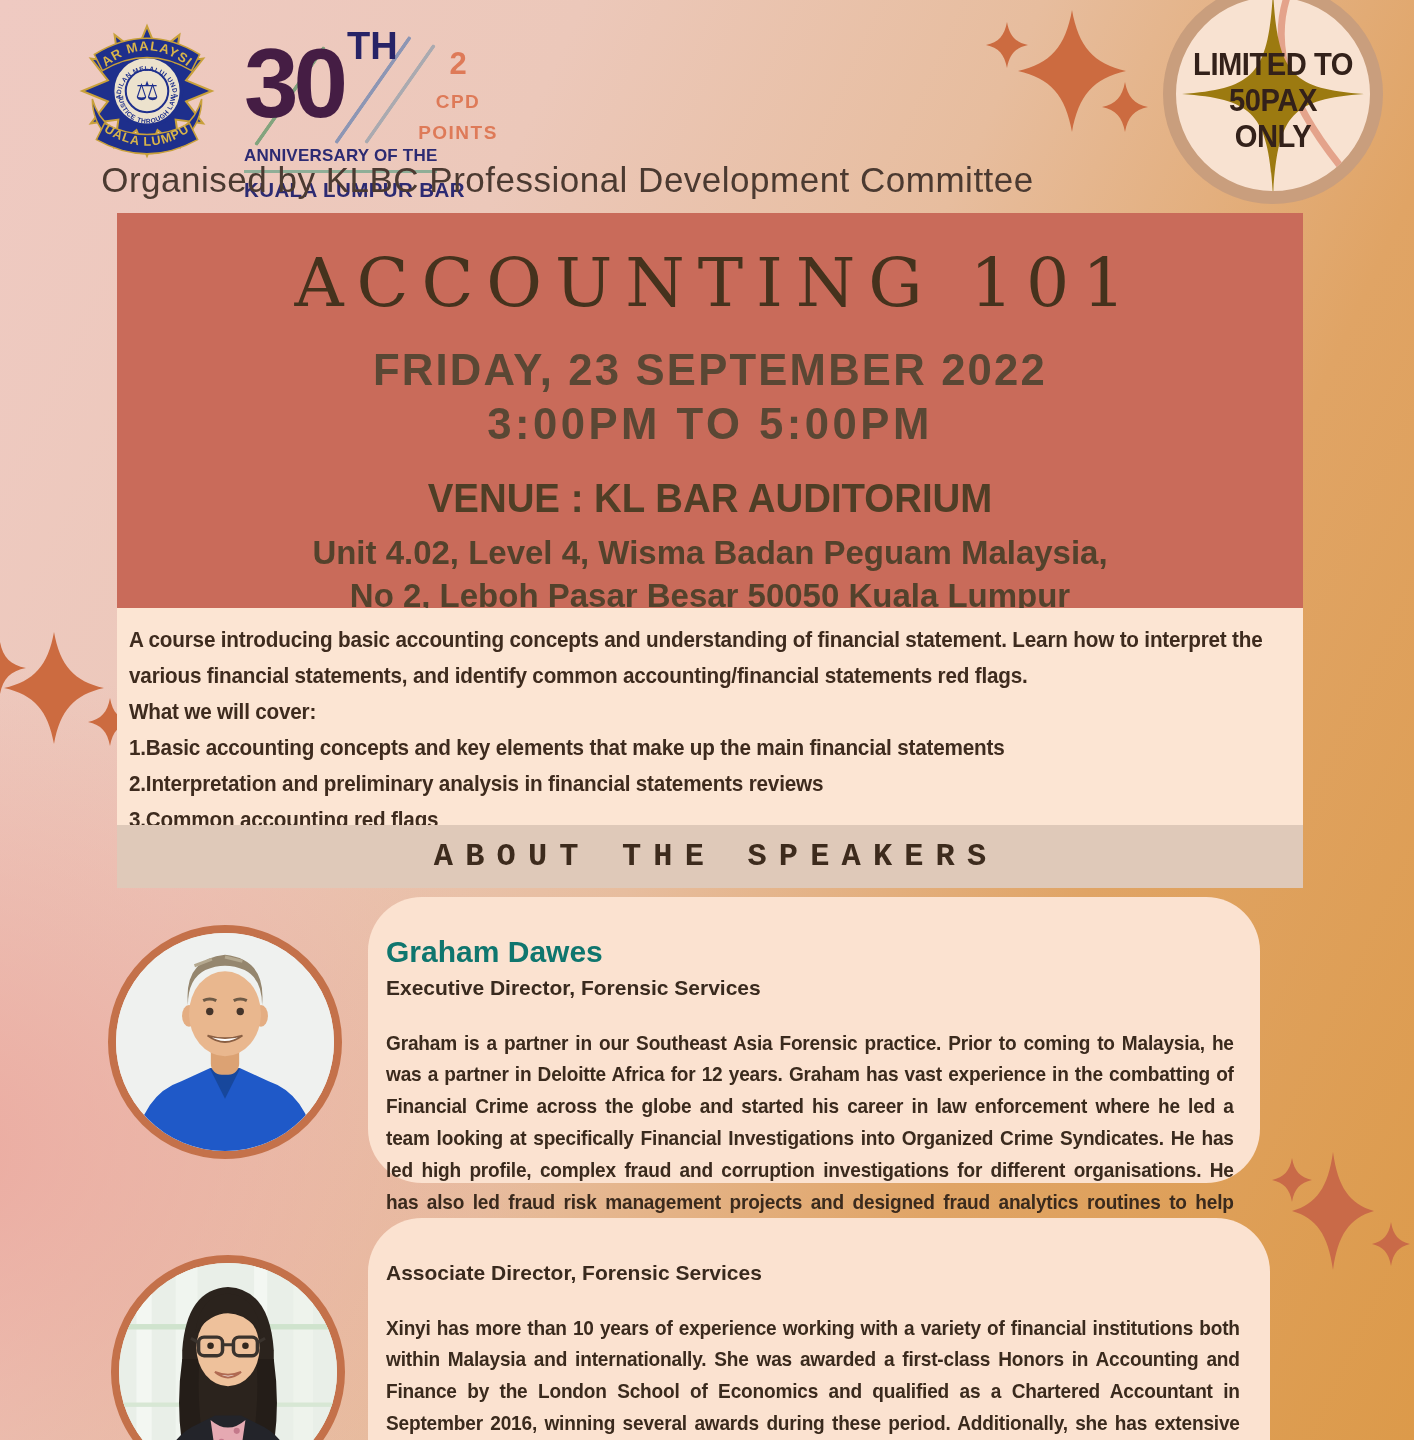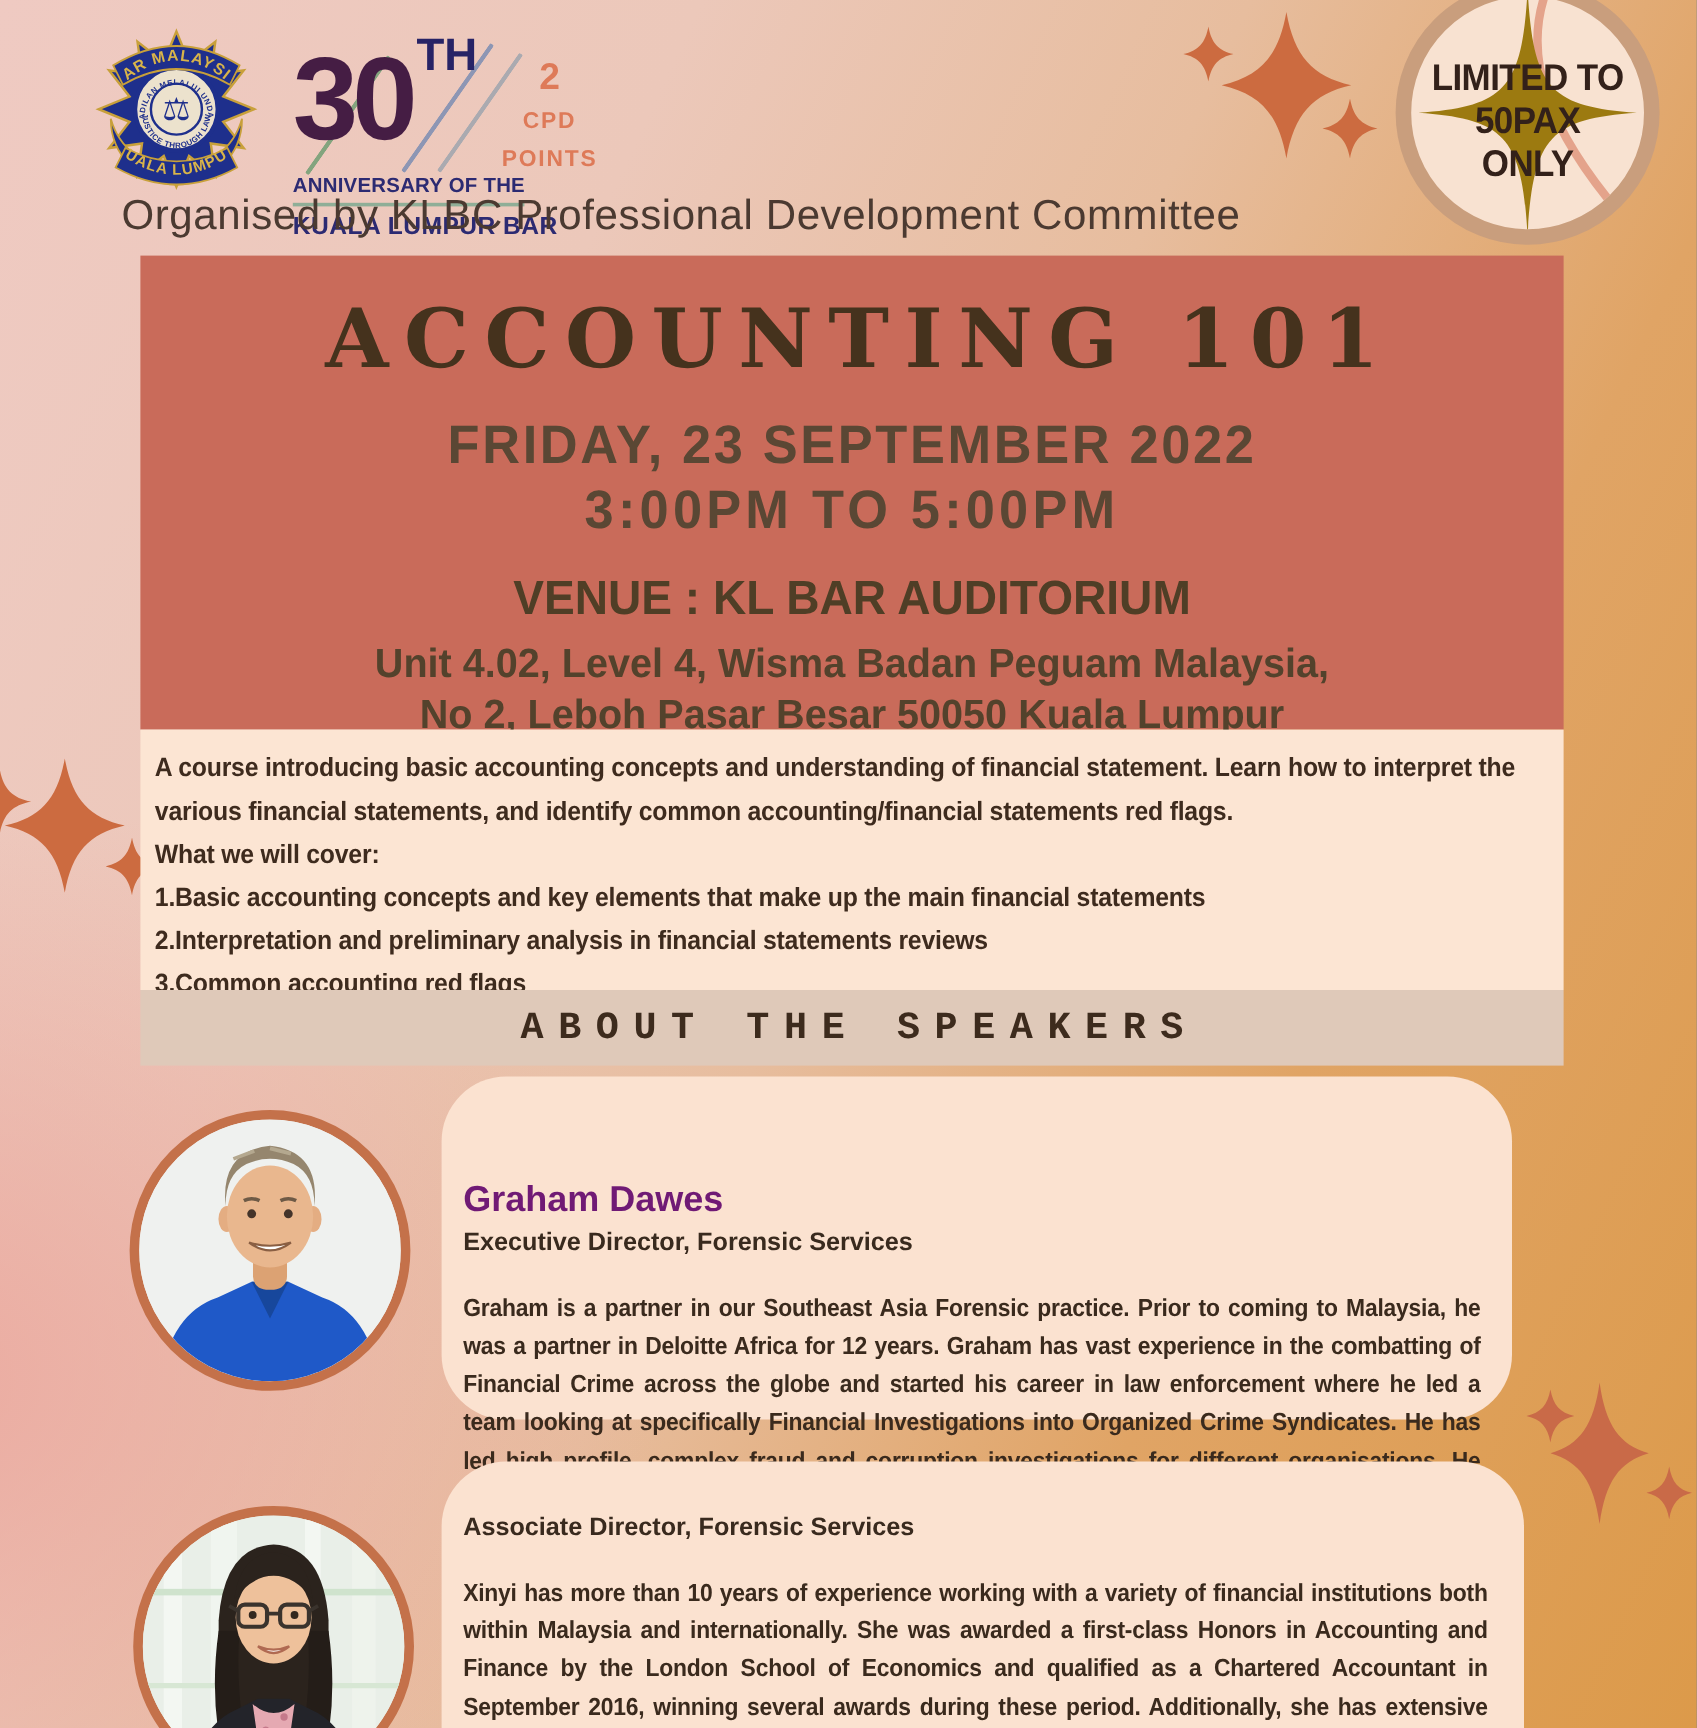--- a/index.html
+++ b/index.html
@@ -48,21 +48,21 @@
          color:#de7a58; font-weight:800; }
   .cpd .n { font-size:31px; }
   .cpd .w { font-size:19px; letter-spacing:1.5px; margin-top:9px; }
 
   .organised { position:absolute; left:0; top:160px; width:1135px; text-align:center;
                font-size:35px; font-weight:400; color:#4b3a31; letter-spacing:0.5px; }
 
   
   .hero { position:absolute; left:117px; top:213px; width:1186px; height:395px;
           background:#c96b5a; text-align:center; }
-  .hero-title { margin-top:30px; font-family:"DejaVu Serif", serif; font-weight:700;
+  .hero-title { margin-top:30px; font-family:"DejaVu Serif", serif; font-weight:400;
                 font-size:68px; letter-spacing:0.19em; color:#45321d; text-indent:0.19em; }
   .hero-date { margin-top:22px; font-size:45px; font-weight:800; color:#5a4734;
                letter-spacing:0.05em; transform:scaleX(0.97); }
   .hero-time { margin-top:2px; font-size:45px; font-weight:800; color:#5a4734;
                letter-spacing:0.08em; transform:scaleX(0.97); }
   .hero-venue { margin-top:26px; font-size:40px; font-weight:800; color:#4f3e26; letter-spacing:0; transform:scaleX(0.96);}
   .hero-addr { margin-top:10px; font-size:34px; font-weight:700; color:#53422c; line-height:1.25; transform:scaleX(0.97);}
 
   
   .desc { position:absolute; left:117px; top:608px; width:1186px; height:217px;
@@ -72,21 +72,21 @@
 
   
   .band { position:absolute; left:117px; top:825px; width:1186px; height:63px;
           background:#dfc9b9; display:flex; align-items:center; justify-content:center; }
   .band-txt { font-size:32px; font-weight:800; color:#3d2b1d; letter-spacing:0.38em; text-indent:0.38em;font-family:Liberation Mono, monospace; }
 
   
   .card { position:absolute; background:#fbe2d0; border-radius:54px; }
   .card1 { left:368px; top:897px; width:892px; height:286px; padding:38px 26px 0 18px; }
   .card2 { left:368px; top:1218px; width:902px; height:430px; padding:36px 30px 0 18px; }
-  .sp-name { font-size:30px; font-weight:800; color:#701a75;margin-top:48px; }
+  .sp-name { font-size:30px; font-weight:800; color:#0f766e; }
   .sp-role { font-size:21px; font-weight:800; color:#392a1e; margin-top:5px; line-height:1.32; }
   .sp-role + .sp-role { margin-top:0;text-decoration:underline; }
   .sp-bio  { margin-top:25px; font-size:20.5px; font-weight:700; color:#3a2a1d;
              line-height:1.55; text-align:justify;
              transform:scaleX(0.93); transform-origin:0 0; width:107.5%; letter-spacing:-0.2px;}
 
   .photo { position:absolute; width:234px; height:234px; border-radius:50%;
            border:8px solid #c4714a; overflow:hidden; }
   .photo svg { width:100%; height:100%; display:block; }
   .photo1 { left:108px; top:925px; background:#eff1ef; }

